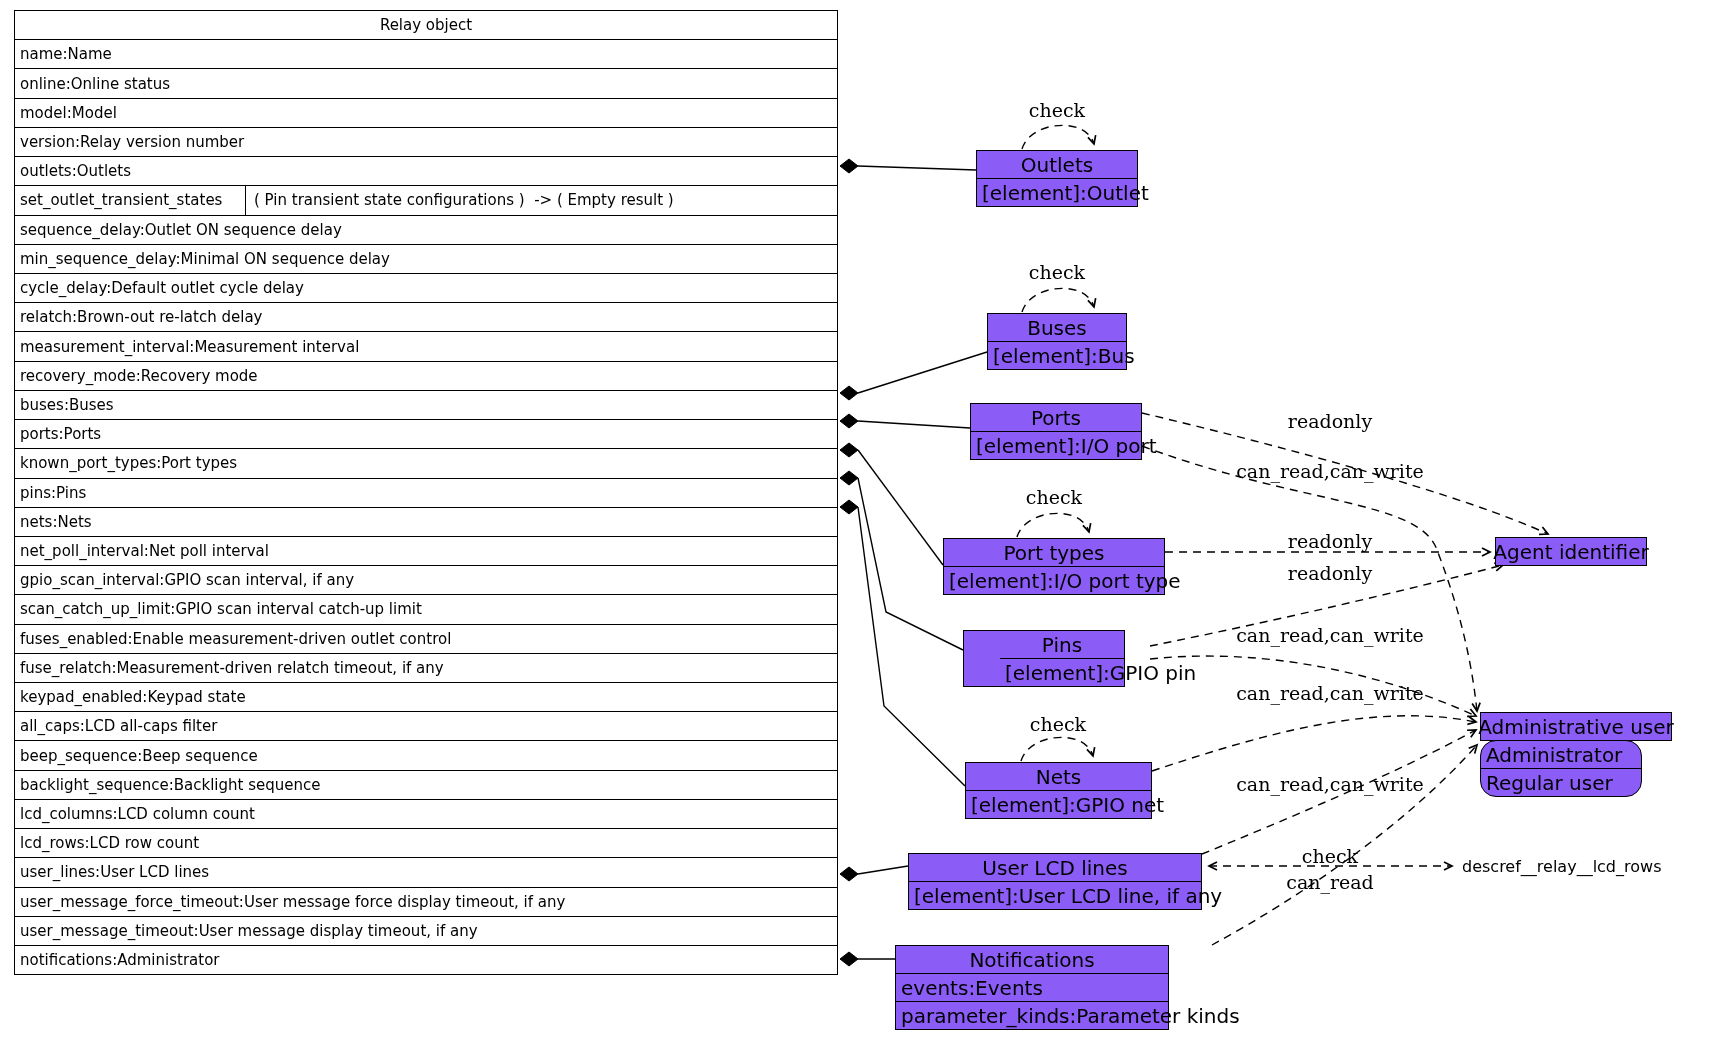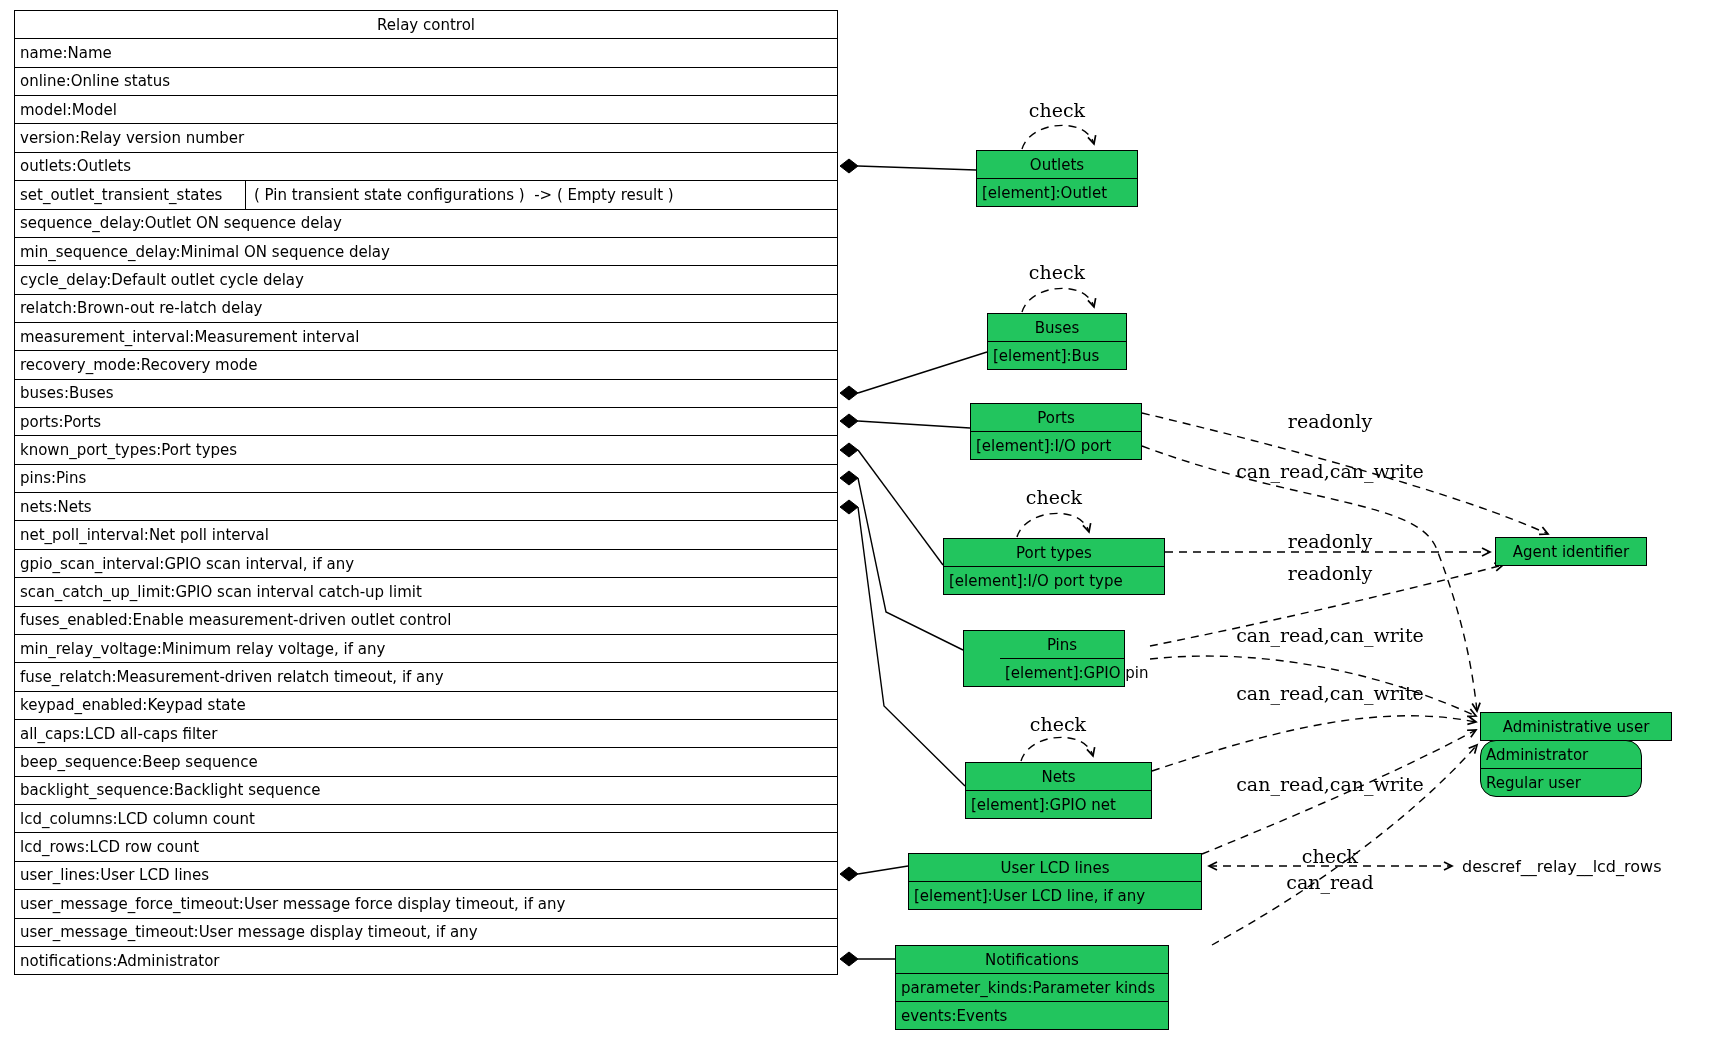--- a/index.html
+++ b/index.html
@@ -12,21 +12,21 @@
   #relay{position:absolute;left:14px;top:10px;width:824px;height:965px;border:1.6px solid #000;
          box-sizing:border-box;display:flex;flex-direction:column;background:#fff;}
   .trow{flex:1 1 0;border-top:1.3px solid #000;display:flex;align-items:center;
         padding-left:5px;font-size:15px;white-space:nowrap;}
   .trow.title{border-top:none;justify-content:center;padding-left:0;}
   .trow.method{padding-left:0;}
   .mname{flex:0 0 231px;width:231px;height:100%;display:flex;align-items:center;
          padding-left:5px;box-sizing:border-box;border-right:1.3px solid #000;}
   .msig{display:flex;align-items:center;padding-left:8px;white-space:pre;}
 
-  .node{position:absolute;border:1.6px solid #000;background:#22c55e;box-sizing:border-box;font-size:15px;}
+  .node{position:absolute;border:1.6px solid #000;background:#8b5cf6;box-sizing:border-box;font-size:20px;}
   .nhdr{height:27px;display:flex;align-items:center;justify-content:center;padding:0 4px;white-space:nowrap;}
   .nrow{height:27px;display:flex;align-items:center;padding:0 5px;border-top:1.3px solid #000;white-space:nowrap;}
   .nrow.first{border-top:none;}
 
   .elabel{position:absolute;transform:translateX(-50%);font-family:"DejaVu Serif",serif;
           font-size:19px;line-height:1;white-space:nowrap;}
   .dtext{position:absolute;font-size:16px;white-space:nowrap;}
 </style>
 </head>
 <body>
@@ -66,21 +66,21 @@
   <path class="d" marker-end="url(#vee)" d="M 1165 552 L 1490 552"></path>
   <path class="d" marker-end="url(#vee)" d="M 1150 646 C 1270 622, 1400 592, 1503 565"></path>
   <path class="d" marker-end="url(#vee)" d="M 1150 659 C 1255 648, 1370 668, 1476 716"></path>
   <path class="d" marker-end="url(#vee)" d="M 1152 771 C 1255 737, 1370 701, 1476 722"></path>
   <path class="d" marker-end="url(#vee)" d="M 1202 854 C 1285 820, 1390 776, 1476 730"></path>
   <path class="d" marker-end="url(#vee)" d="M 1212 945 C 1300 897, 1405 826, 1477 745"></path>
   <path class="d" marker-start="url(#vee)" marker-end="url(#vee)" d="M 1209 866 L 1452 866"></path>
 </svg>
 
 <div id="relay">
-  <div class="trow title">Relay control</div>
+  <div class="trow title">Relay object</div>
   <div class="trow">name:Name</div>
   <div class="trow">online:Online status</div>
   <div class="trow">model:Model</div>
   <div class="trow">version:Relay version number</div>
   <div class="trow">outlets:Outlets</div>
   <div class="trow method">
     <span class="mname">set_outlet_transient_states</span>
     <span class="msig">( Pin transient state configurations )  -&gt; ( Empty result )</span>
   </div>
   <div class="trow">sequence_delay:Outlet ON sequence delay</div>
@@ -91,21 +91,20 @@
   <div class="trow">recovery_mode:Recovery mode</div>
   <div class="trow">buses:Buses</div>
   <div class="trow">ports:Ports</div>
   <div class="trow">known_port_types:Port types</div>
   <div class="trow">pins:Pins</div>
   <div class="trow">nets:Nets</div>
   <div class="trow">net_poll_interval:Net poll interval</div>
   <div class="trow">gpio_scan_interval:GPIO scan interval, if any</div>
   <div class="trow">scan_catch_up_limit:GPIO scan interval catch-up limit</div>
   <div class="trow">fuses_enabled:Enable measurement-driven outlet control</div>
-  <div class="trow">min_relay_voltage:Minimum relay voltage, if any</div>
   <div class="trow">fuse_relatch:Measurement-driven relatch timeout, if any</div>
   <div class="trow">keypad_enabled:Keypad state</div>
   <div class="trow">all_caps:LCD all-caps filter</div>
   <div class="trow">beep_sequence:Beep sequence</div>
   <div class="trow">backlight_sequence:Backlight sequence</div>
   <div class="trow">lcd_columns:LCD column count</div>
   <div class="trow">lcd_rows:LCD row count</div>
   <div class="trow">user_lines:User LCD lines</div>
   <div class="trow">user_message_force_timeout:User message force display timeout, if any</div>
   <div class="trow">user_message_timeout:User message display timeout, if any</div>
@@ -142,22 +141,22 @@
   <div class="nrow">[element]:GPIO net</div>
 </div>
 
 <div class="node" style="left:908px;top:853px;width:294px;">
   <div class="nhdr">User LCD lines</div>
   <div class="nrow">[element]:User LCD line, if any</div>
 </div>
 
 <div class="node" style="left:895px;top:945px;width:274px;">
   <div class="nhdr">Notifications</div>
+  <div class="nrow">events:Events</div>
   <div class="nrow">parameter_kinds:Parameter kinds</div>
-  <div class="nrow">events:Events</div>
 </div>
 
 <div class="node" style="left:1495px;top:537px;width:152px;">
   <div class="nhdr">Agent identifier</div>
 </div>
 
 <div class="node" style="left:1480px;top:712px;width:192px;">
   <div class="nhdr">Administrative user</div>
 </div>
 <div class="node" style="left:1480px;top:740px;width:162px;border-radius:16px;">

